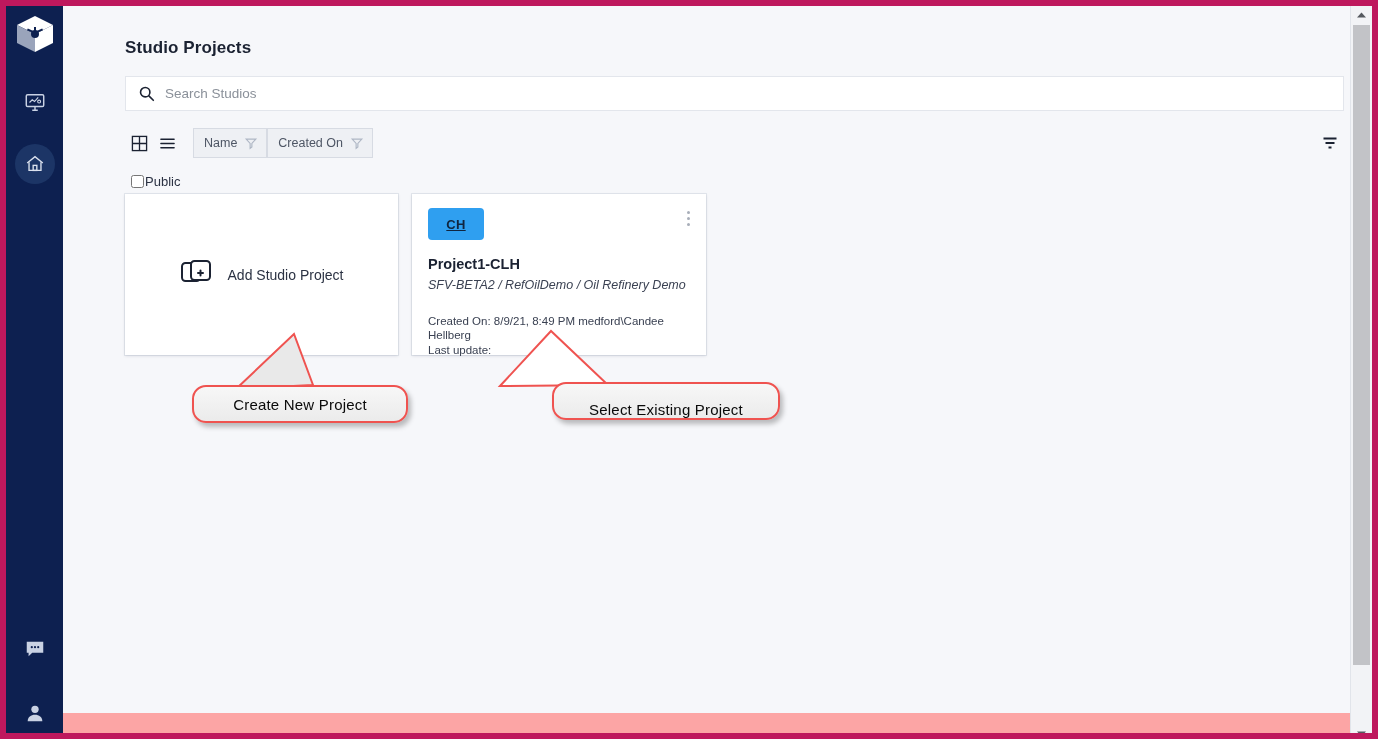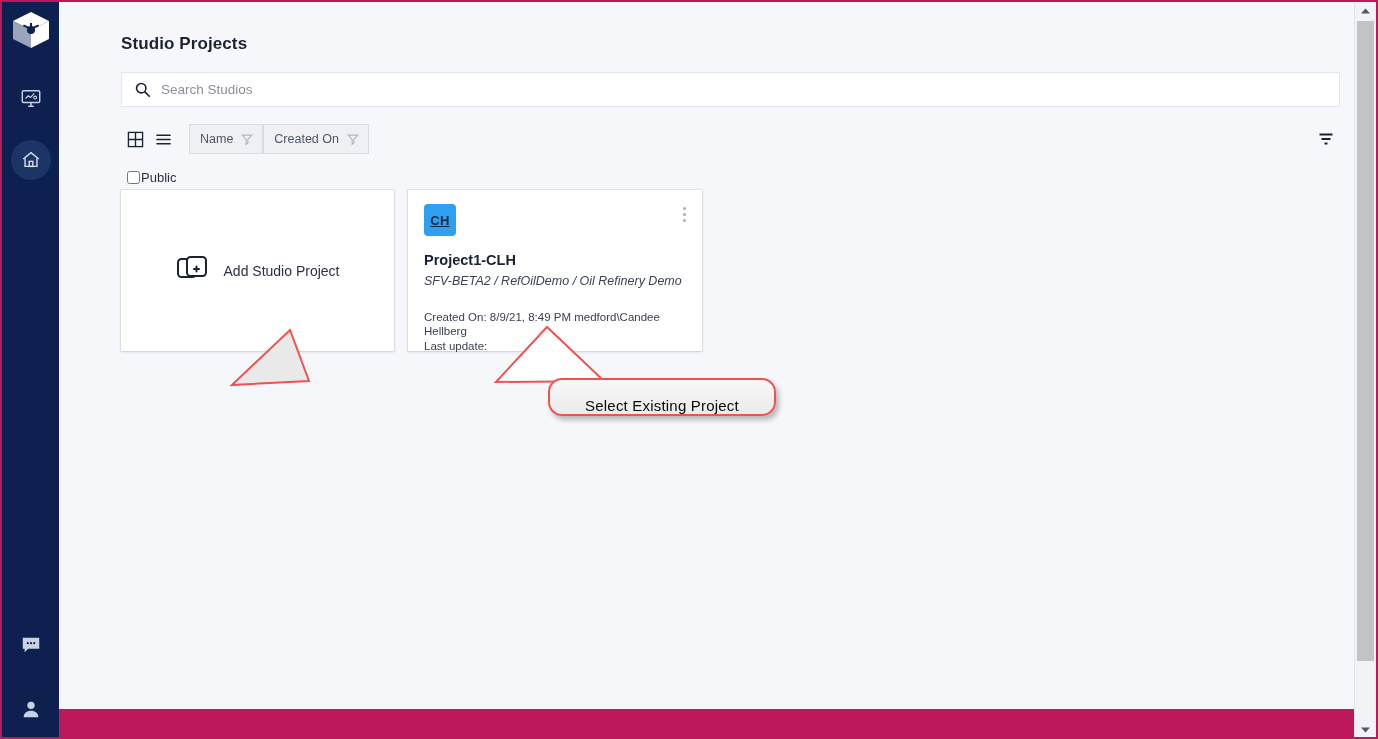--- a/index.html
+++ b/index.html
@@ -5,22 +5,22 @@
   * { box-sizing: border-box; margin: 0; padding: 0; }
   html, body {
     width: 1378px; height: 739px;
     font-family: "Liberation Sans", sans-serif;
     background: #ffffff;
     overflow: hidden;
   }
   .app {
     position: relative;
     width: 1378px; height: 739px;
-    background: #be185d;
-    border: 2px solid #be185d;
+    background: #fca5a5;
+    border: 6px solid #be185d;
     overflow: hidden;
   }
 
   
   .rail {
     position: absolute; left: 0; top: 0;
     width: 57px; height: 739px;
     background: #0d2050;
     display: flex; flex-direction: column; align-items: center;
   }
@@ -114,21 +114,21 @@
   }
   .add-inner { display: flex; align-items: center; gap: 14px; }
   .add-label { font-size: 14px; color: #2b3243; }
 
   .card-project {
     width: 294px; height: 161px;
     padding: 14px 16px 0 16px;
     cursor: pointer;
   }
   .avatar {
-    width: 32px; height: 32px;
+    width: 56px; height: 32px;
     background: #2f9ff0; border-radius: 4px;
     display: flex; align-items: center; justify-content: center;
     font-size: 13px; font-weight: 700; color: #10253f;
     letter-spacing: .3px;
     text-decoration: underline;
   }
   .kebab {
     position: absolute; right: 13px; top: 14px;
     display: flex; flex-direction: column; gap: 3px;
     cursor: pointer; padding: 3px;
@@ -337,20 +337,23 @@
         <div class="proj-meta" style="margin-top:0">Last update:</div>
       </div>
 
     </div>
 
     <svg class="tail-svg" style="left:0; top:0; width:1298px; height:707px;">
       <polygon points="173,383 231,328 250,379" fill="#e9e9e9" stroke="#ef5350" stroke-width="2"></polygon>
       <polygon points="437,380 488,325 545,379" fill="#ffffff" stroke="#ef5350" stroke-width="2"></polygon>
     </svg>
 
+    <div class="callout" id="callout-create">
+      <span>Create New Project</span>
+    </div>
     <div class="callout" id="callout-select">
       <span>Select Existing Project</span>
     </div>
   </div>
 
 
   <div class="scrollbar">
     <div class="sb-arrow up">
       <svg width="11" height="8" viewBox="0 0 11 8">
           <path d="M5.5 1.5L10 6.5H1z" fill="#55595f"></path>

